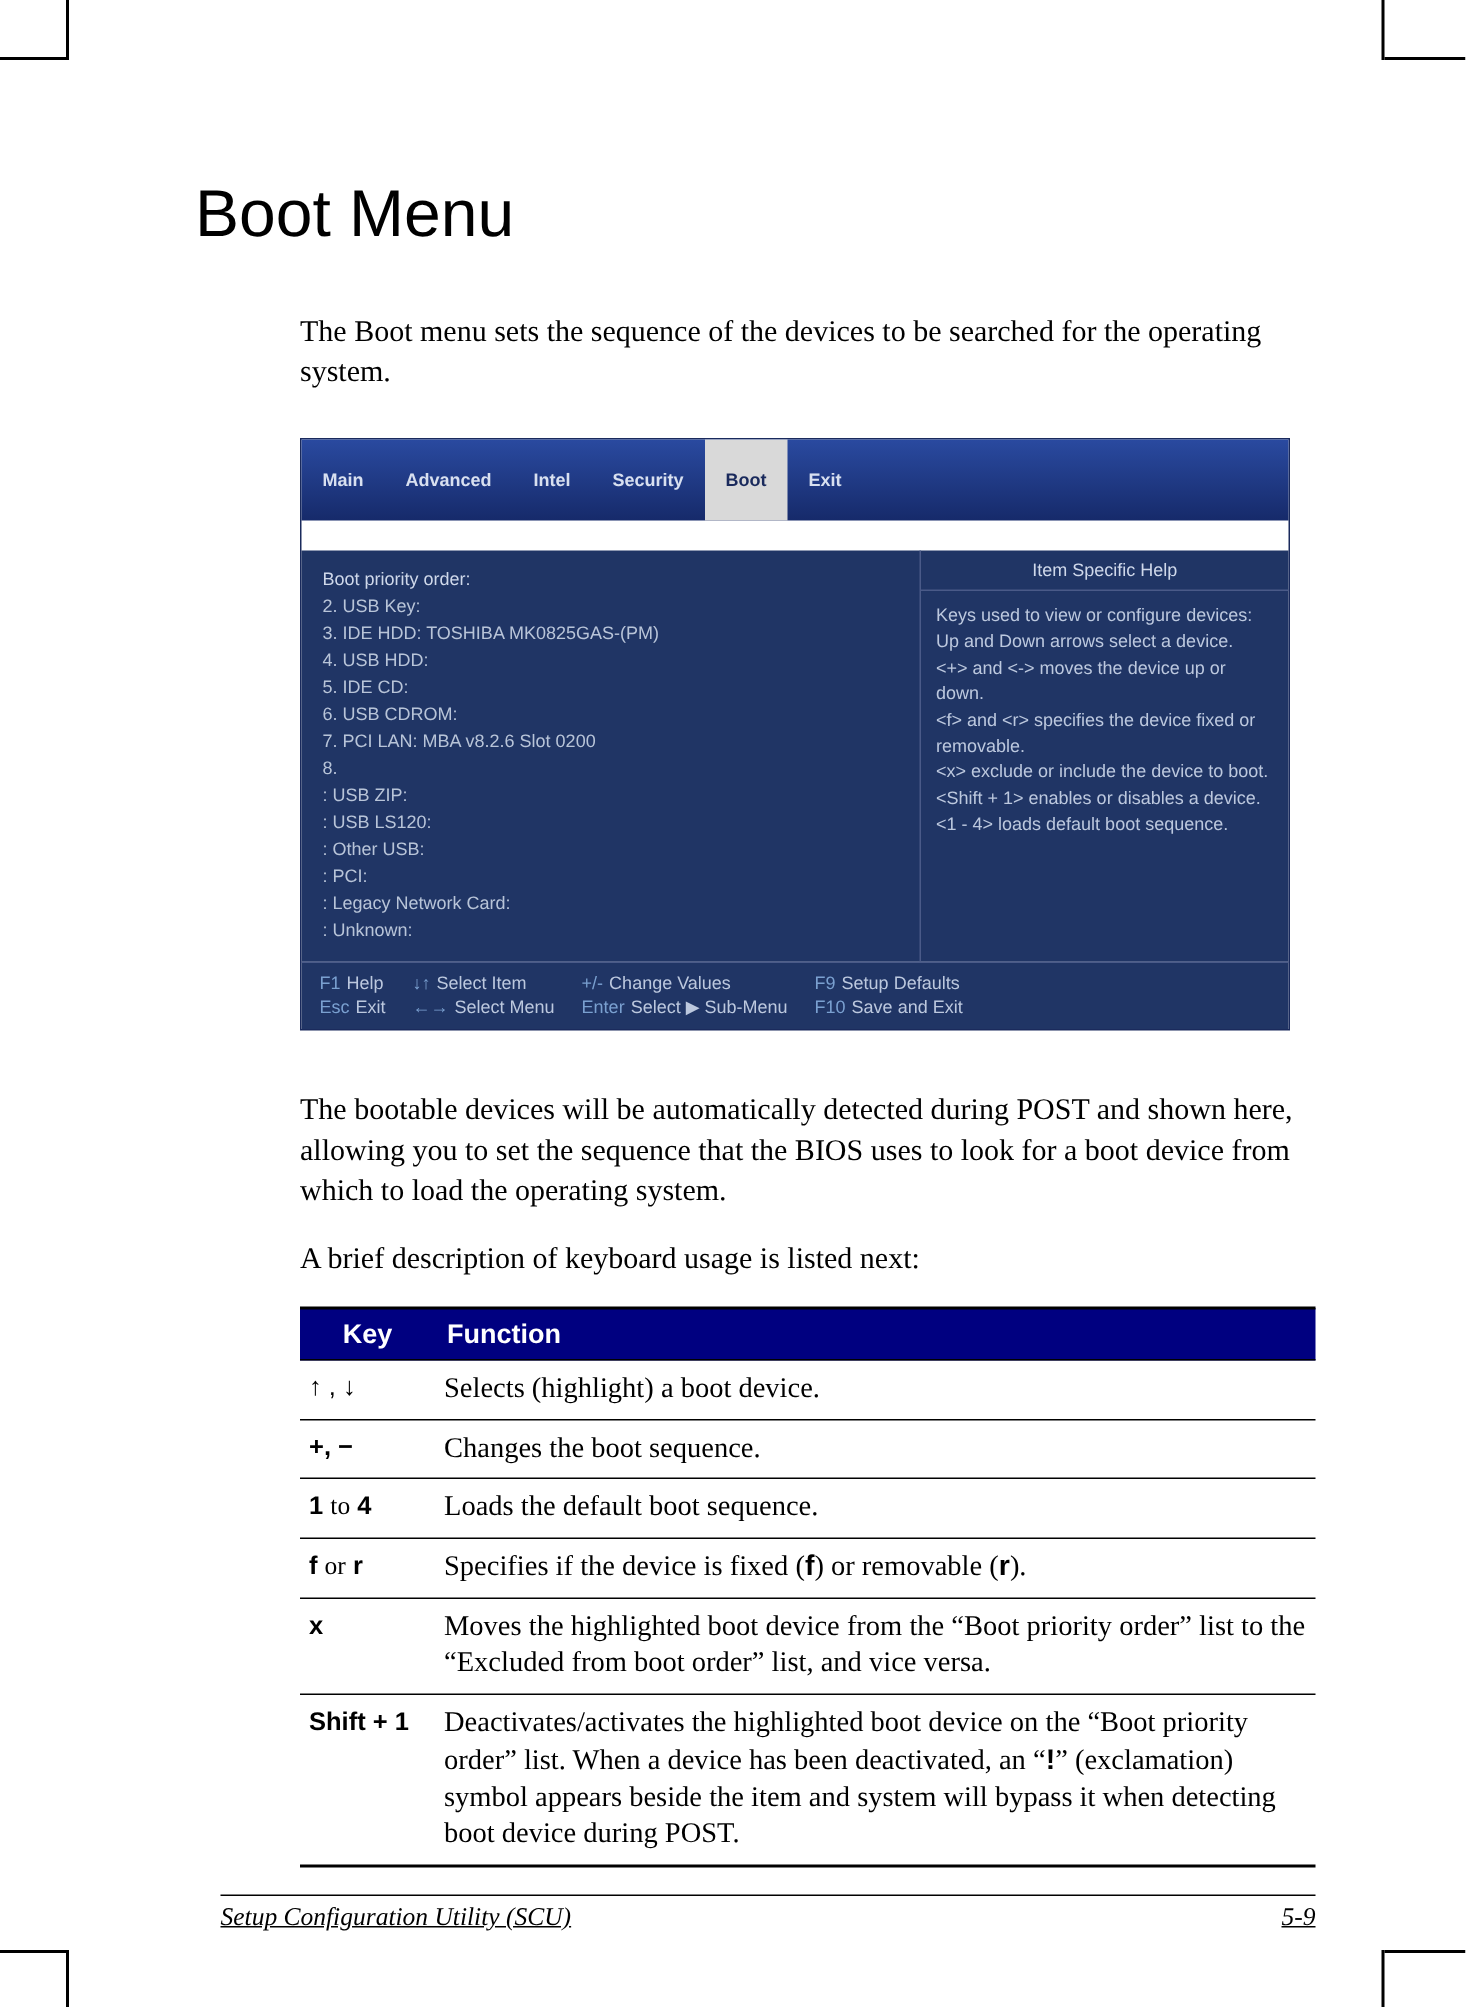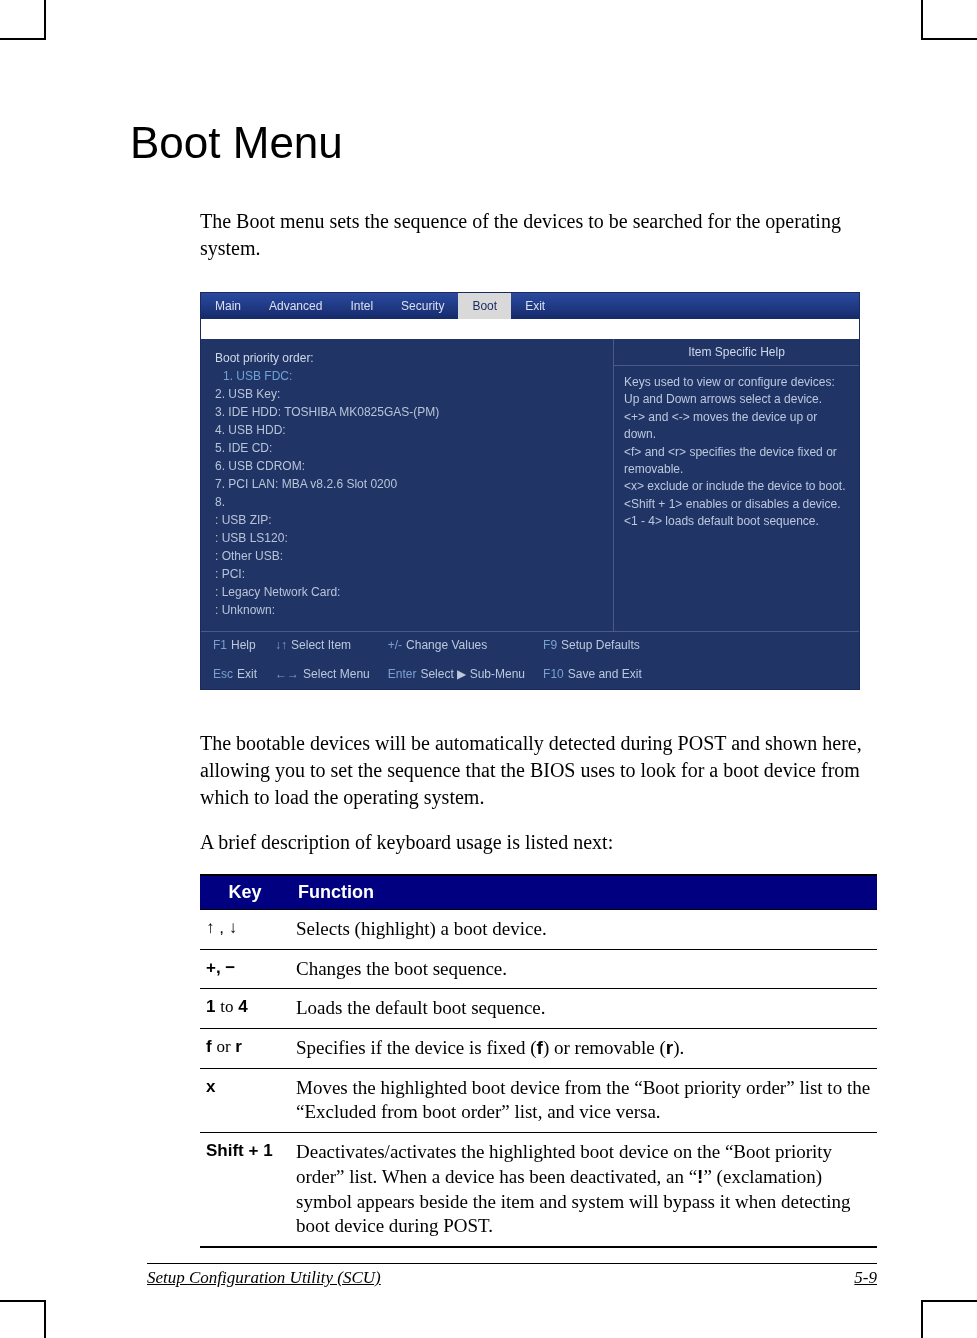--- a/index.html
+++ b/index.html
@@ -46,22 +46,22 @@
     font-size: 12px;
     color: #b8c4d8;
     border: 1px solid #1a2a5c;
   }
   .bios-tabs {
     display:flex;
     background:#1e3a8a;
     background: linear-gradient(#2a4aa0,#162a6a);
   }
   .bios-tab {
-    padding: 6px 14px;
-    font-weight: normal;
+    padding: 20px 14px;
+    font-weight: bold;
     color:#d8e0f0;
   }
   .bios-tab.active { background:#d9d9d9; color:#1a2a5c; }
   .bios-main {
     display:flex;
     background:#203565;
     margin-top:20px;
   }
   .bios-left {
     flex: 1 1 auto;
@@ -90,21 +90,21 @@
     display:flex;
     background:#203565;
     border-top:1px solid #4a5a88;
     padding:6px 12px 8px 12px;
     color:#bcc8de;
     font-size:12px;
     gap:18px;
     flex-wrap:wrap;
   }
   .bios-footer .fk { color:#7aa0d0; margin-right:4px; }
-  .bios-footer .col { display:flex; flex-direction:column; gap:15px; }
+  .bios-footer .col { display:flex; flex-direction:column; gap:2px; }
   .bios-footer .cell { white-space:nowrap; }
 
   table.keytable {
     width: 100%;
     border-collapse: collapse;
     font-size: 19px;
     margin-top:16px;
   }
   table.keytable thead th {
     background:#000080;
@@ -171,21 +171,20 @@
         <div class="bios-tab">Main</div>
         <div class="bios-tab">Advanced</div>
         <div class="bios-tab">Intel</div>
         <div class="bios-tab">Security</div>
         <div class="bios-tab active">Boot</div>
         <div class="bios-tab">Exit</div>
       </div>
       <div class="bios-main">
         <div class="bios-left">
           <div class="hl">Boot priority order:</div>
-          <div class="sel" style="padding-left:8px">1. USB FDC:</div>
           <div style="padding-left:0">2. USB Key:</div>
           <div>3. IDE HDD: TOSHIBA MK0825GAS-(PM)</div>
           <div>4. USB HDD:</div>
           <div>5. IDE CD:</div>
           <div>6. USB CDROM:</div>
           <div>7. PCI LAN: MBA v8.2.6 Slot 0200</div>
           <div>8.</div>
           <div>: USB ZIP:</div>
           <div>: USB LS120:</div>
           <div>: Other USB:</div>

